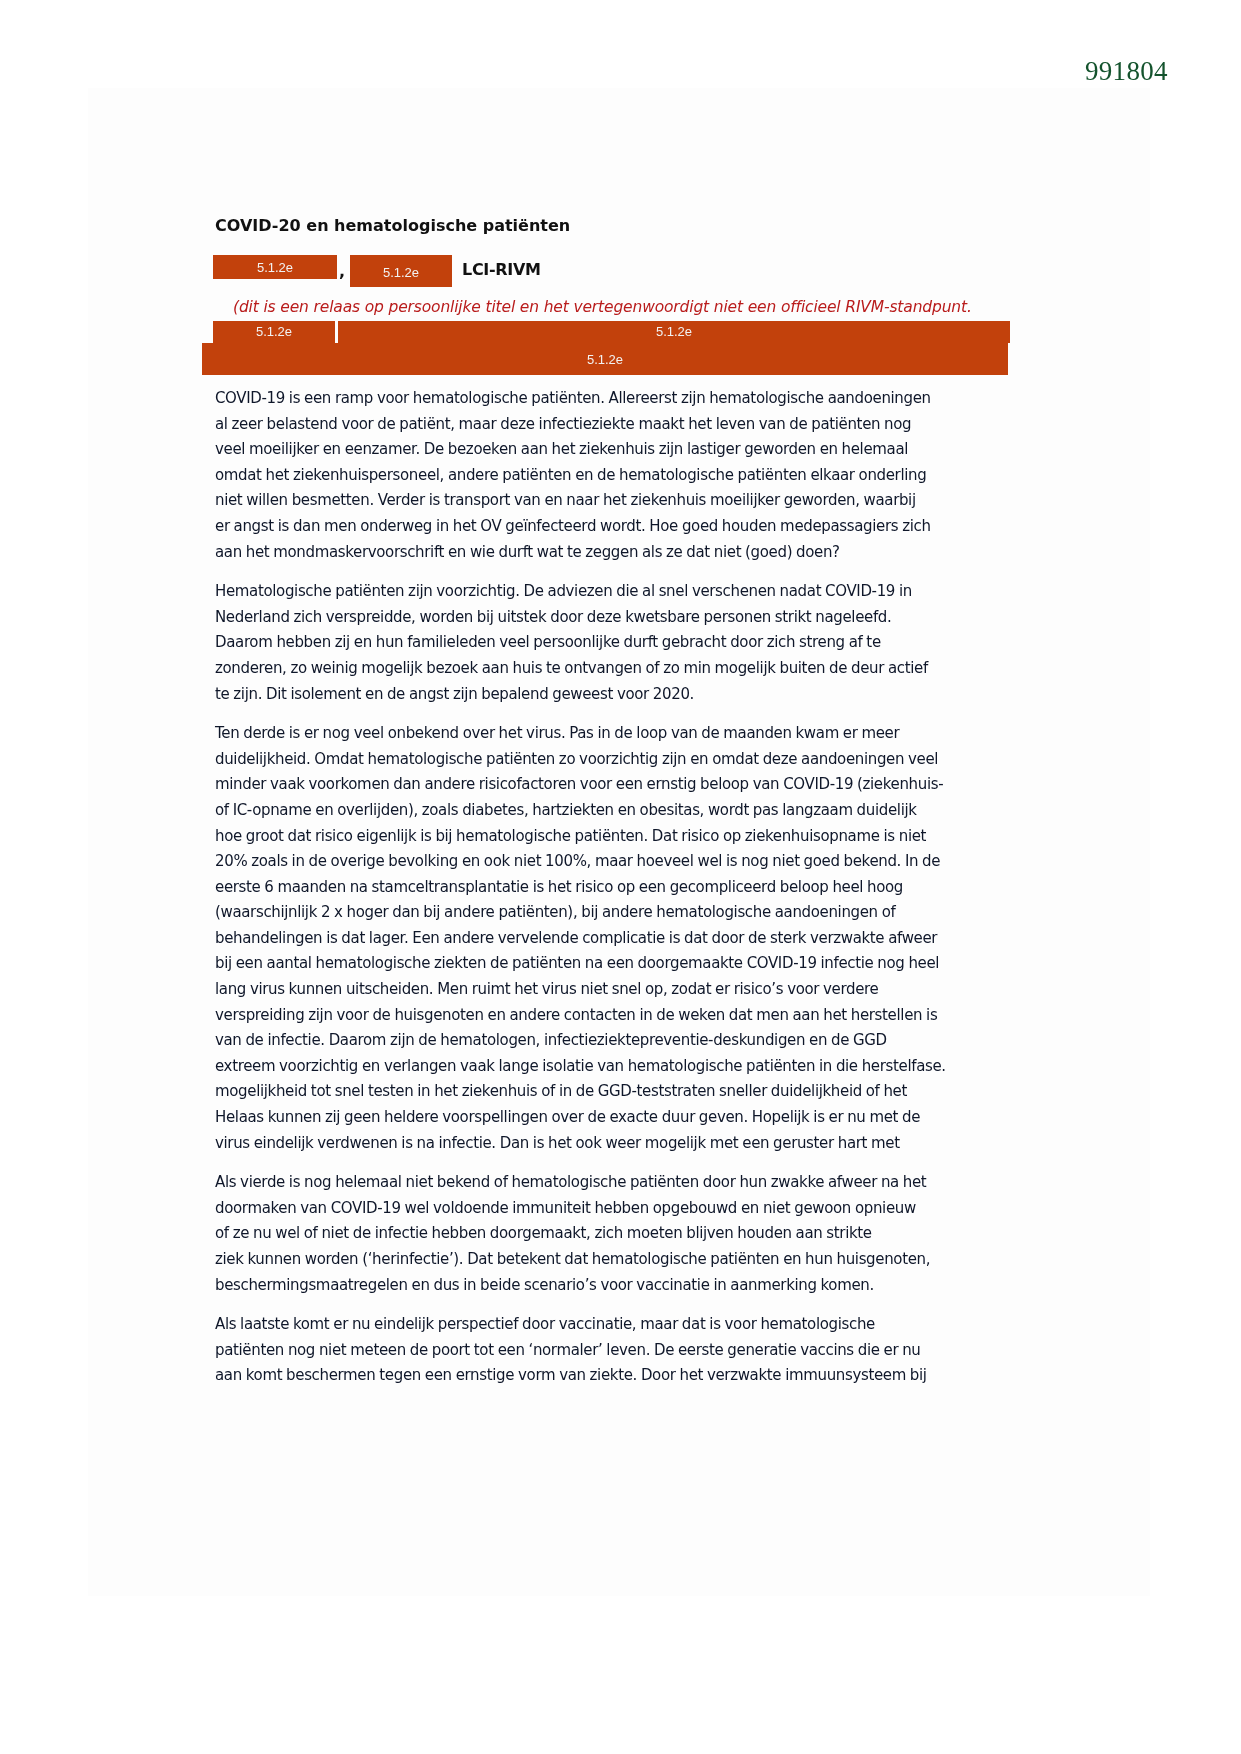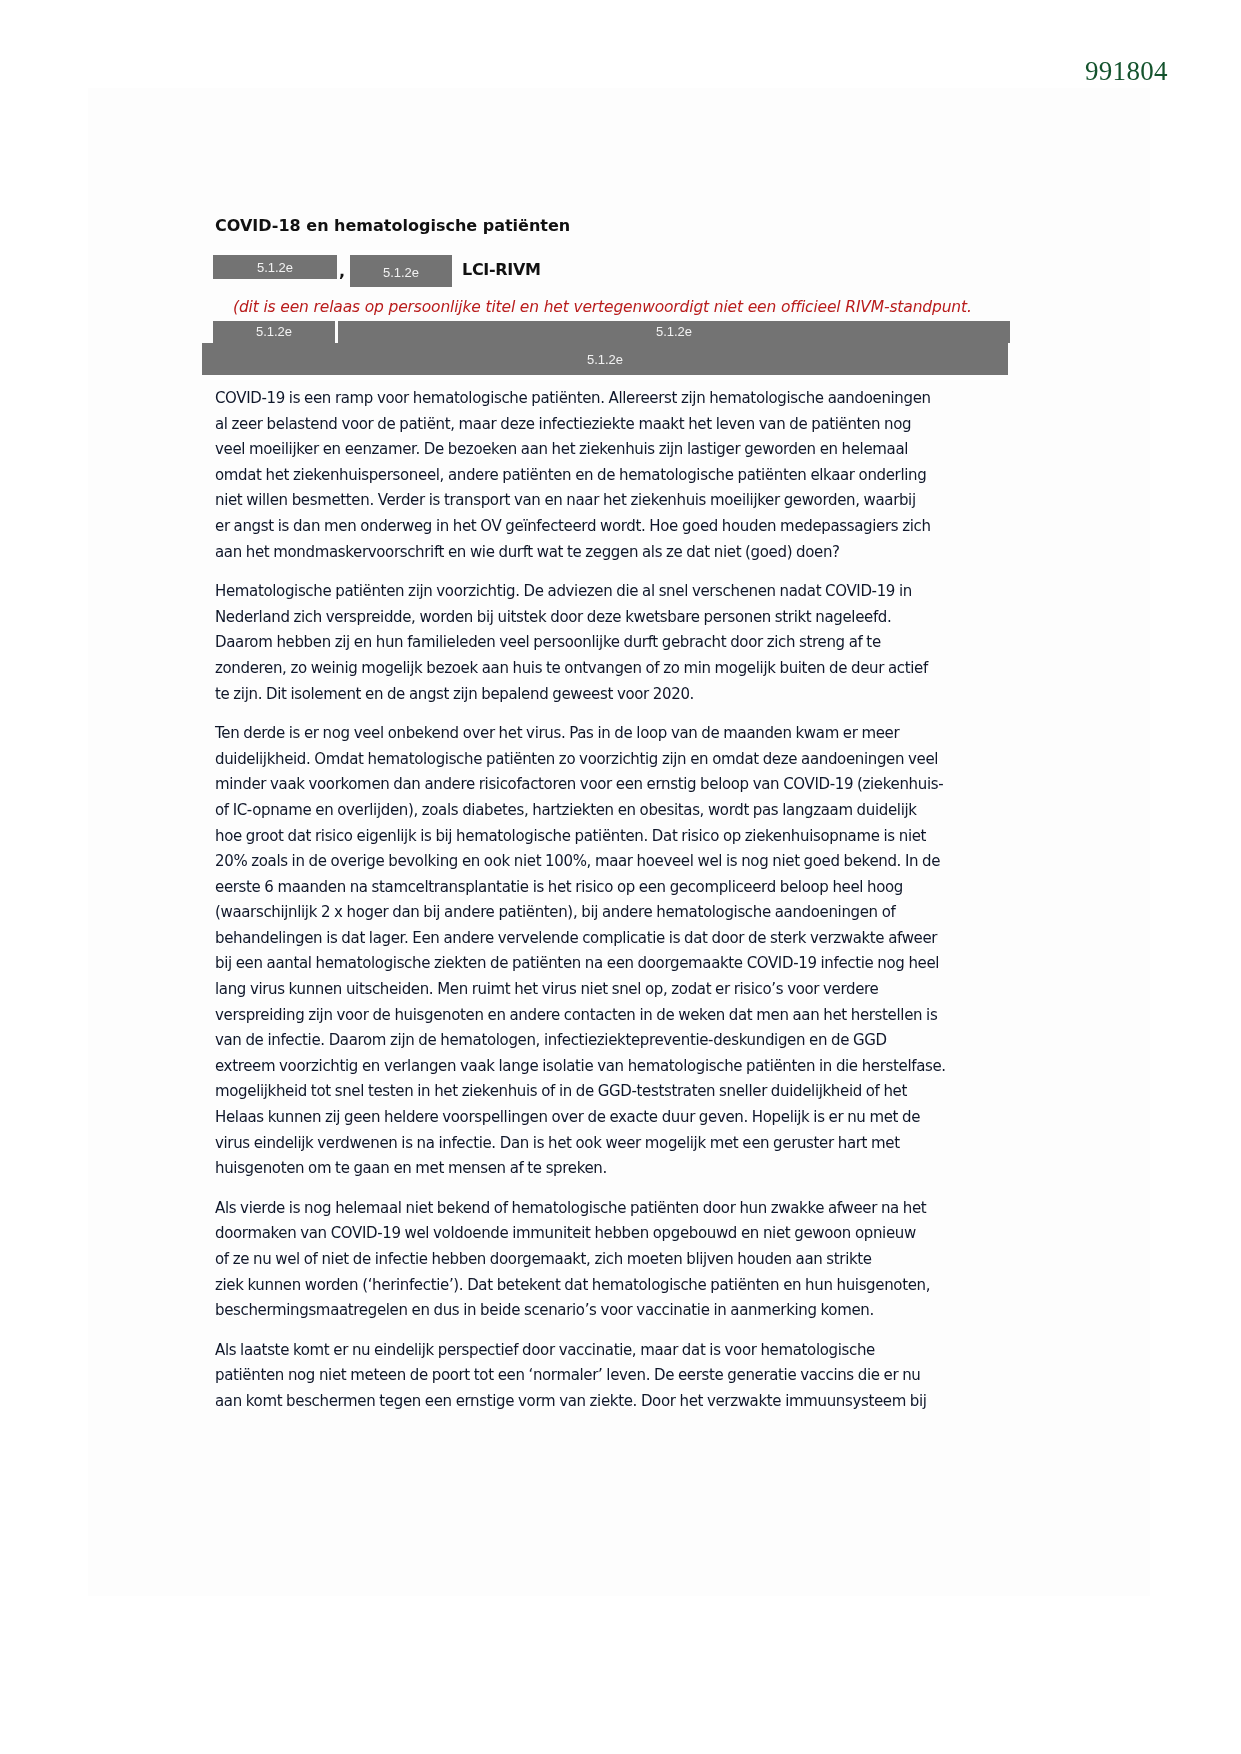--- a/index.html
+++ b/index.html
@@ -16,21 +16,21 @@
   .doc-number {
     position:absolute; left:1085px; top:56px;
     font-family:Liberation Serif, serif; font-size:27px; color:#14532d;
     letter-spacing:0.3px;
   }
   .title {
     position:absolute; left:215px; top:216px;
     font-family:"DejaVu Sans", sans-serif; font-weight:bold; font-size:16px; color:#111;
   }
   .redact {
-    position:absolute; background:#737373; color:#f2f2f2;
+    position:absolute; background:#c2410c; color:#f2f2f2;
     font-family:"Liberation Sans", sans-serif; font-size:13px;
     display:flex; align-items:center; justify-content:center;
   }
   .plain {
     position:absolute; font-family:"DejaVu Sans", sans-serif; color:#111;
   }
   .disclaimer {
     position:absolute; left:233px; top:298px; width:820px;
     font-family:"DejaVu Sans", sans-serif; font-style:italic; font-size:15.5px; color:#b91c1c;
     white-space:nowrap; letter-spacing:-0.15px;
@@ -45,21 +45,21 @@
   }
   .body-text .line { display:block; white-space:nowrap; }
 </style>
 </head>
 <body>
 
 <div class="page-sheet"></div>
 
 <div class="doc-number">991804</div>
 
-<div class="title">COVID-18 en hematologische patiënten</div>
+<div class="title">COVID-20 en hematologische patiënten</div>
 
 <div class="redact" style="left:213px; top:255px; width:124px; height:24px;">5.1.2e</div>
 <div class="plain" style="left:339px; top:262px; font-size:16px; font-weight:bold;">,</div>
 <div class="redact" style="left:350px; top:255px; width:102px; height:32px; padding-top:2px; box-sizing:border-box;">5.1.2e</div>
 <div class="plain" style="left:454px; top:260px; font-size:16px; font-weight:bold; letter-spacing:-0.3px;margin-left:8px;">LCI-RIVM</div>
 
 <div class="disclaimer">(dit is een relaas op persoonlijke titel en het vertegenwoordigt niet een officieel RIVM-standpunt.</div>
 
 <div class="redact" style="left:213px; top:321px; width:122px; height:22px; align-items:flex-start; padding-top:3px; box-sizing:border-box;">5.1.2e</div>
 <div class="redact" style="left:338px; top:321px; width:672px; height:22px; align-items:flex-start; padding-top:3px; box-sizing:border-box;">5.1.2e</div>
@@ -93,21 +93,20 @@
     <span class="line">(waarschijnlijk 2 x hoger dan bij andere patiënten), bij andere hematologische aandoeningen of</span>
     <span class="line">behandelingen is dat lager. Een andere vervelende complicatie is dat door de sterk verzwakte afweer</span>
     <span class="line">bij een aantal hematologische ziekten de patiënten na een doorgemaakte COVID-19 infectie nog heel</span>
     <span class="line">lang virus kunnen uitscheiden. Men ruimt het virus niet snel op, zodat er risico’s voor verdere</span>
     <span class="line">verspreiding zijn voor de huisgenoten en andere contacten in de weken dat men aan het herstellen is</span>
     <span class="line">van de infectie. Daarom zijn de hematologen, infectieziektepreventie-deskundigen en de GGD</span>
     <span class="line">extreem voorzichtig en verlangen vaak lange isolatie van hematologische patiënten in die herstelfase.</span>
     <span class="line">mogelijkheid tot snel testen in het ziekenhuis of in de GGD-teststraten sneller duidelijkheid of het</span>
     <span class="line">Helaas kunnen zij geen heldere voorspellingen over de exacte duur geven. Hopelijk is er nu met de</span>
     <span class="line">virus eindelijk verdwenen is na infectie. Dan is het ook weer mogelijk met een geruster hart met</span>
-    <span class="line">huisgenoten om te gaan en met mensen af te spreken.</span>
   </p>
   <p>
     <span class="line">Als vierde is nog helemaal niet bekend of hematologische patiënten door hun zwakke afweer na het</span>
     <span class="line">doormaken van COVID-19 wel voldoende immuniteit hebben opgebouwd en niet gewoon opnieuw</span>
     <span class="line">of ze nu wel of niet de infectie hebben doorgemaakt, zich moeten blijven houden aan strikte</span>
     <span class="line">ziek kunnen worden (‘herinfectie’). Dat betekent dat hematologische patiënten en hun huisgenoten,</span>
     <span class="line">beschermingsmaatregelen en dus in beide scenario’s voor vaccinatie in aanmerking komen.</span>
   </p>
   <p>
     <span class="line">Als laatste komt er nu eindelijk perspectief door vaccinatie, maar dat is voor hematologische</span>

